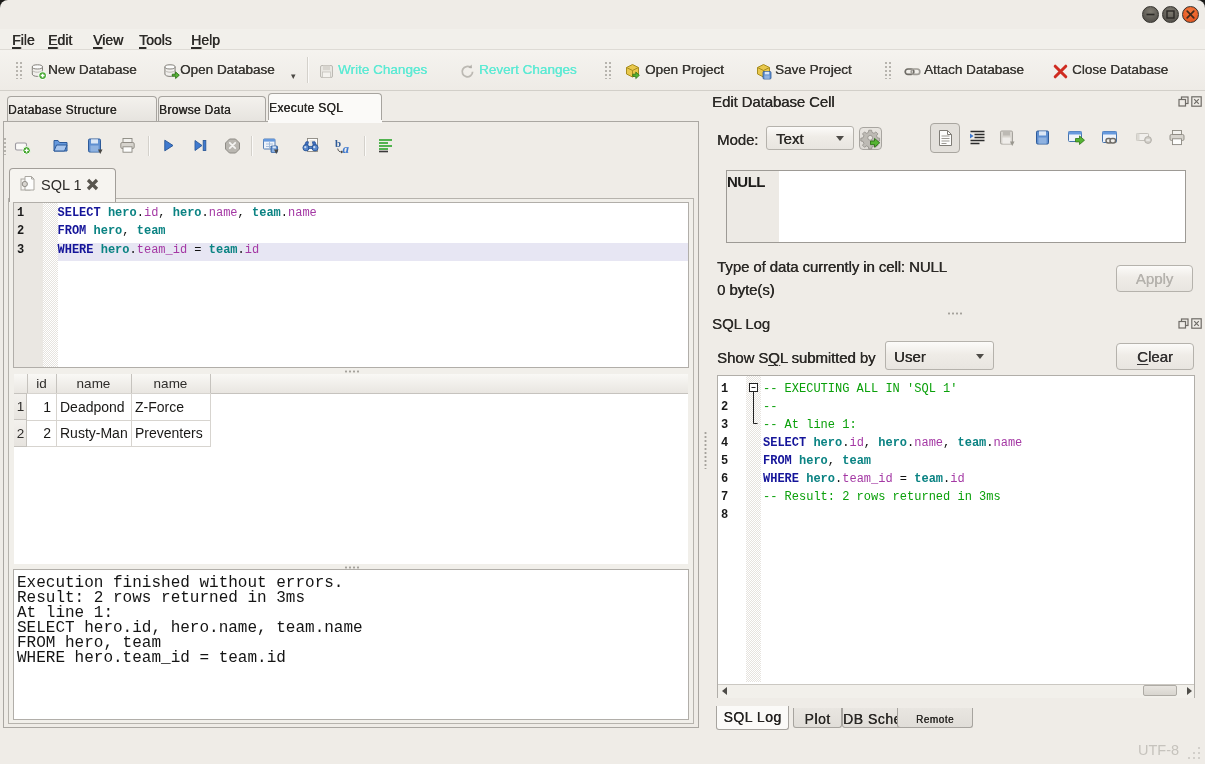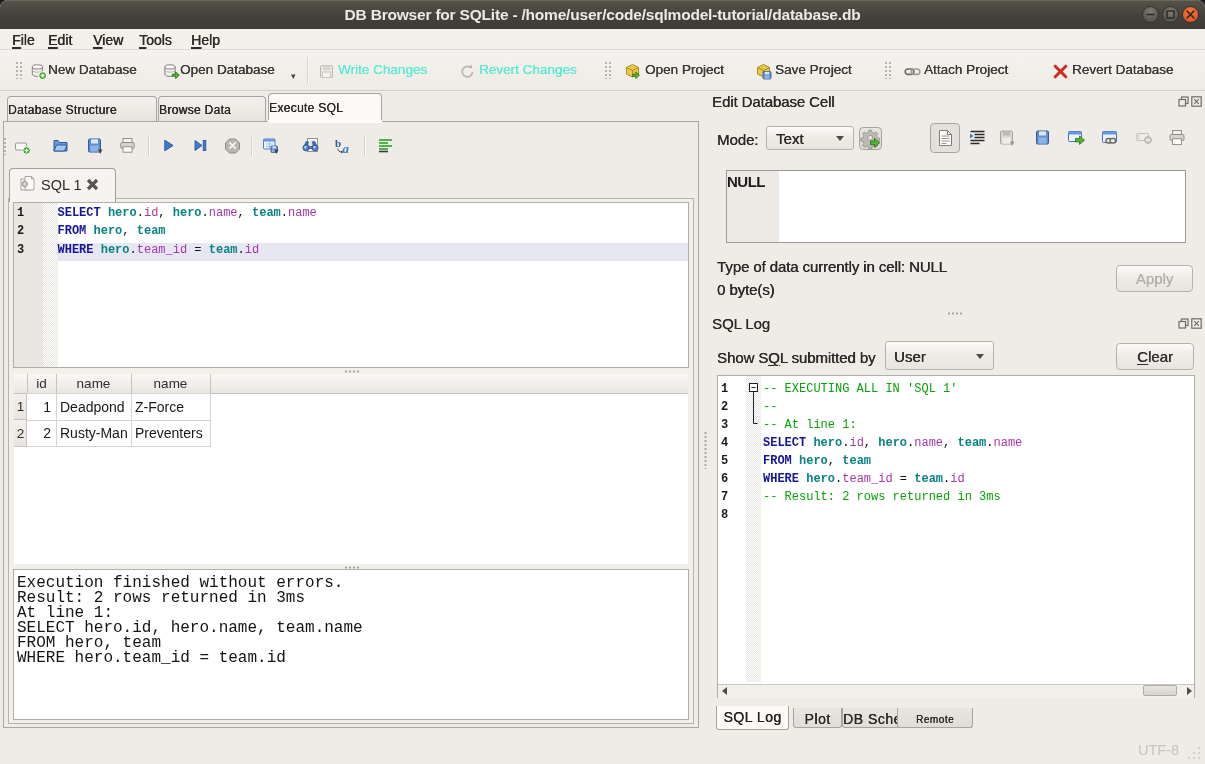--- a/index.html
+++ b/index.html
@@ -65,24 +65,20 @@
   .combo .arr{position:absolute;right:9px;top:11px;width:0;height:0;
     border-left:4px solid rgba(0,0,0,0);border-right:4px solid rgba(0,0,0,0);border-top:5px solid #4e4c48;}
   .lbl{position:absolute;font-size:15px;color:#2c2a27;letter-spacing:-0.1px;}
   .dockico{position:absolute;width:11px;height:11px;}
   .tab,.tbtxt,.lbl,.combo,.btn,.bt{text-shadow:0.35px 0 0 currentColor;}
 </style></head>
 <body>
 <div id="root">
   <div class="abs" style="left:0;top:0;width:1205px;height:764px;background:#efece7;border-radius:8px 8px 0 0;"></div>
 
-  <div id="titlebar" class="abs">
-    <div class="tb-top"></div>
-    <div id="title">DB Browser for SQLite - /home/user/code/sqlmodel-tutorial/database.db</div>
-  </div>
   <div class="winbtn abs" style="left:1142px;">
     <svg width="15" height="15">
         <path d="M3.5 7.5h8" stroke="#2b2925" stroke-width="1.6"></path>
       </svg>
     </div>
   <div class="winbtn abs" style="left:1162px;">
     <svg width="15" height="15">
         <rect x="4" y="4" width="7" height="7" fill="none" stroke="#2b2925" stroke-width="1.4"></rect>
       </svg>
     </div>
@@ -143,25 +139,25 @@
     <rect x="8" y="8.5" width="8" height="7.5" rx="1" fill="#5f8fd0" stroke="#2d5a99" stroke-width="0.8"></rect>
     <rect x="9.8" y="8.8" width="4.4" height="2.6" fill="#dce7f5"></rect>
     <rect x="9.4" y="12.4" width="5.2" height="3.4" fill="#8fb2e0"></rect>
   </svg>
   <div class="tbtxt" style="left:775px;">Save Project</div>
   <div class="handle abs" style="left:884px;top:61px;height:18px;"></div>
   <svg class="ticon" style="left:904px;" viewBox="0 0 17 17">
     <rect x="1.2" y="6" width="8.6" height="5.4" rx="2.7" fill="none" stroke="#6f6c66" stroke-width="1.7"></rect>
     <rect x="7.2" y="6" width="8.6" height="5.4" rx="2.7" fill="none" stroke="#a09d97" stroke-width="1.7"></rect>
   </svg>
-  <div class="tbtxt" style="left:924px;">Attach Project</div>
+  <div class="tbtxt" style="left:924px;">Attach Database</div>
   <svg class="ticon" style="left:1052px;" viewBox="0 0 17 17">
     <path d="M3.2 3.2l10.6 10.6M13.8 3.2L3.2 13.8" stroke="#cf2b20" stroke-width="3" stroke-linecap="round"></path>
   </svg>
-  <div class="tbtxt" style="left:1072px;">Revert Database</div>
+  <div class="tbtxt" style="left:1072px;">Close Database</div>
 
   <div class="tab abs" style="left:7px;top:96px;width:150px;height:26px;line-height:26px;">Database Structure</div>
   <div class="tab abs" style="left:158px;top:96px;width:108px;height:26px;line-height:26px;">Browse Data</div>
   <div class="tab abs active" style="left:268px;top:93px;width:114px;height:29px;line-height:29px;z-index:5;">Execute SQL</div>
 
   <div id="paneL" class="abs"></div>
   <div class="abs" style="left:8px;top:198px;width:686px;height:526px;box-sizing:border-box;border:1px solid #b6b3ad;background:#f1efea;"></div>
   <div class="abs" style="left:268px;top:120px;width:114px;height:3px;background:#fbfaf8;z-index:6;"></div>
 
   <div class="handle abs" style="left:3px;top:137px;height:18px;width:5px;"></div>

